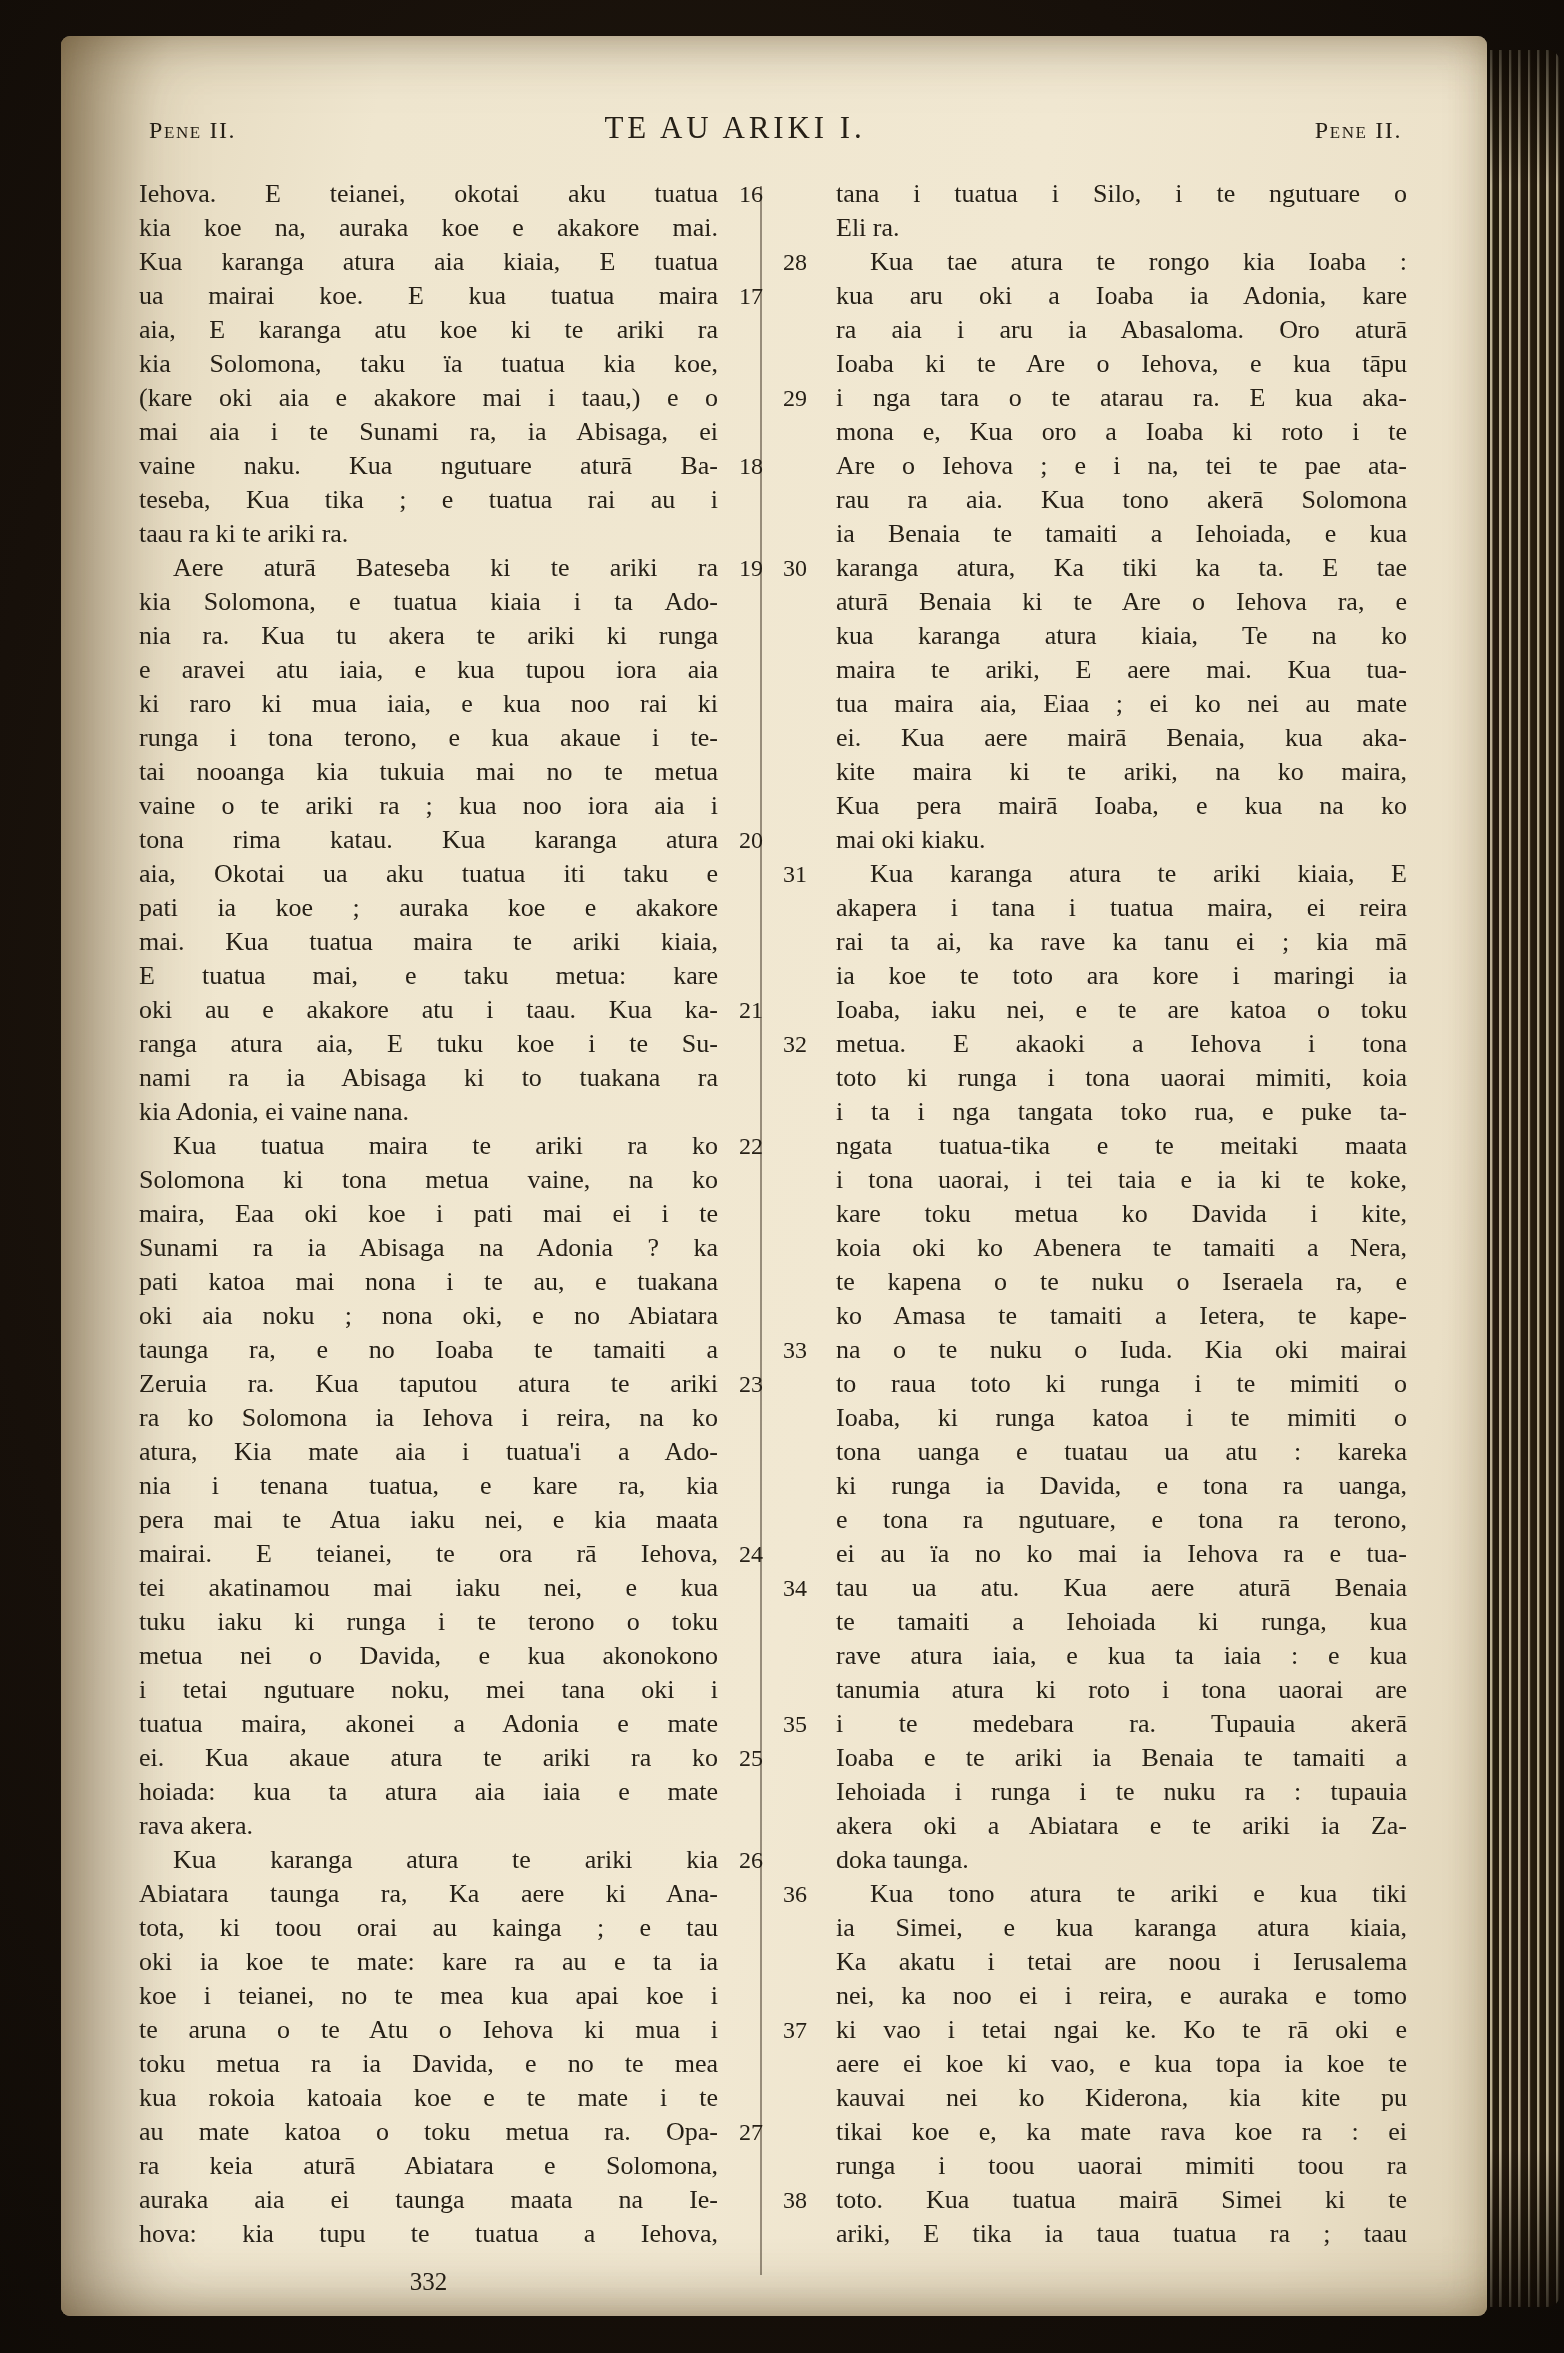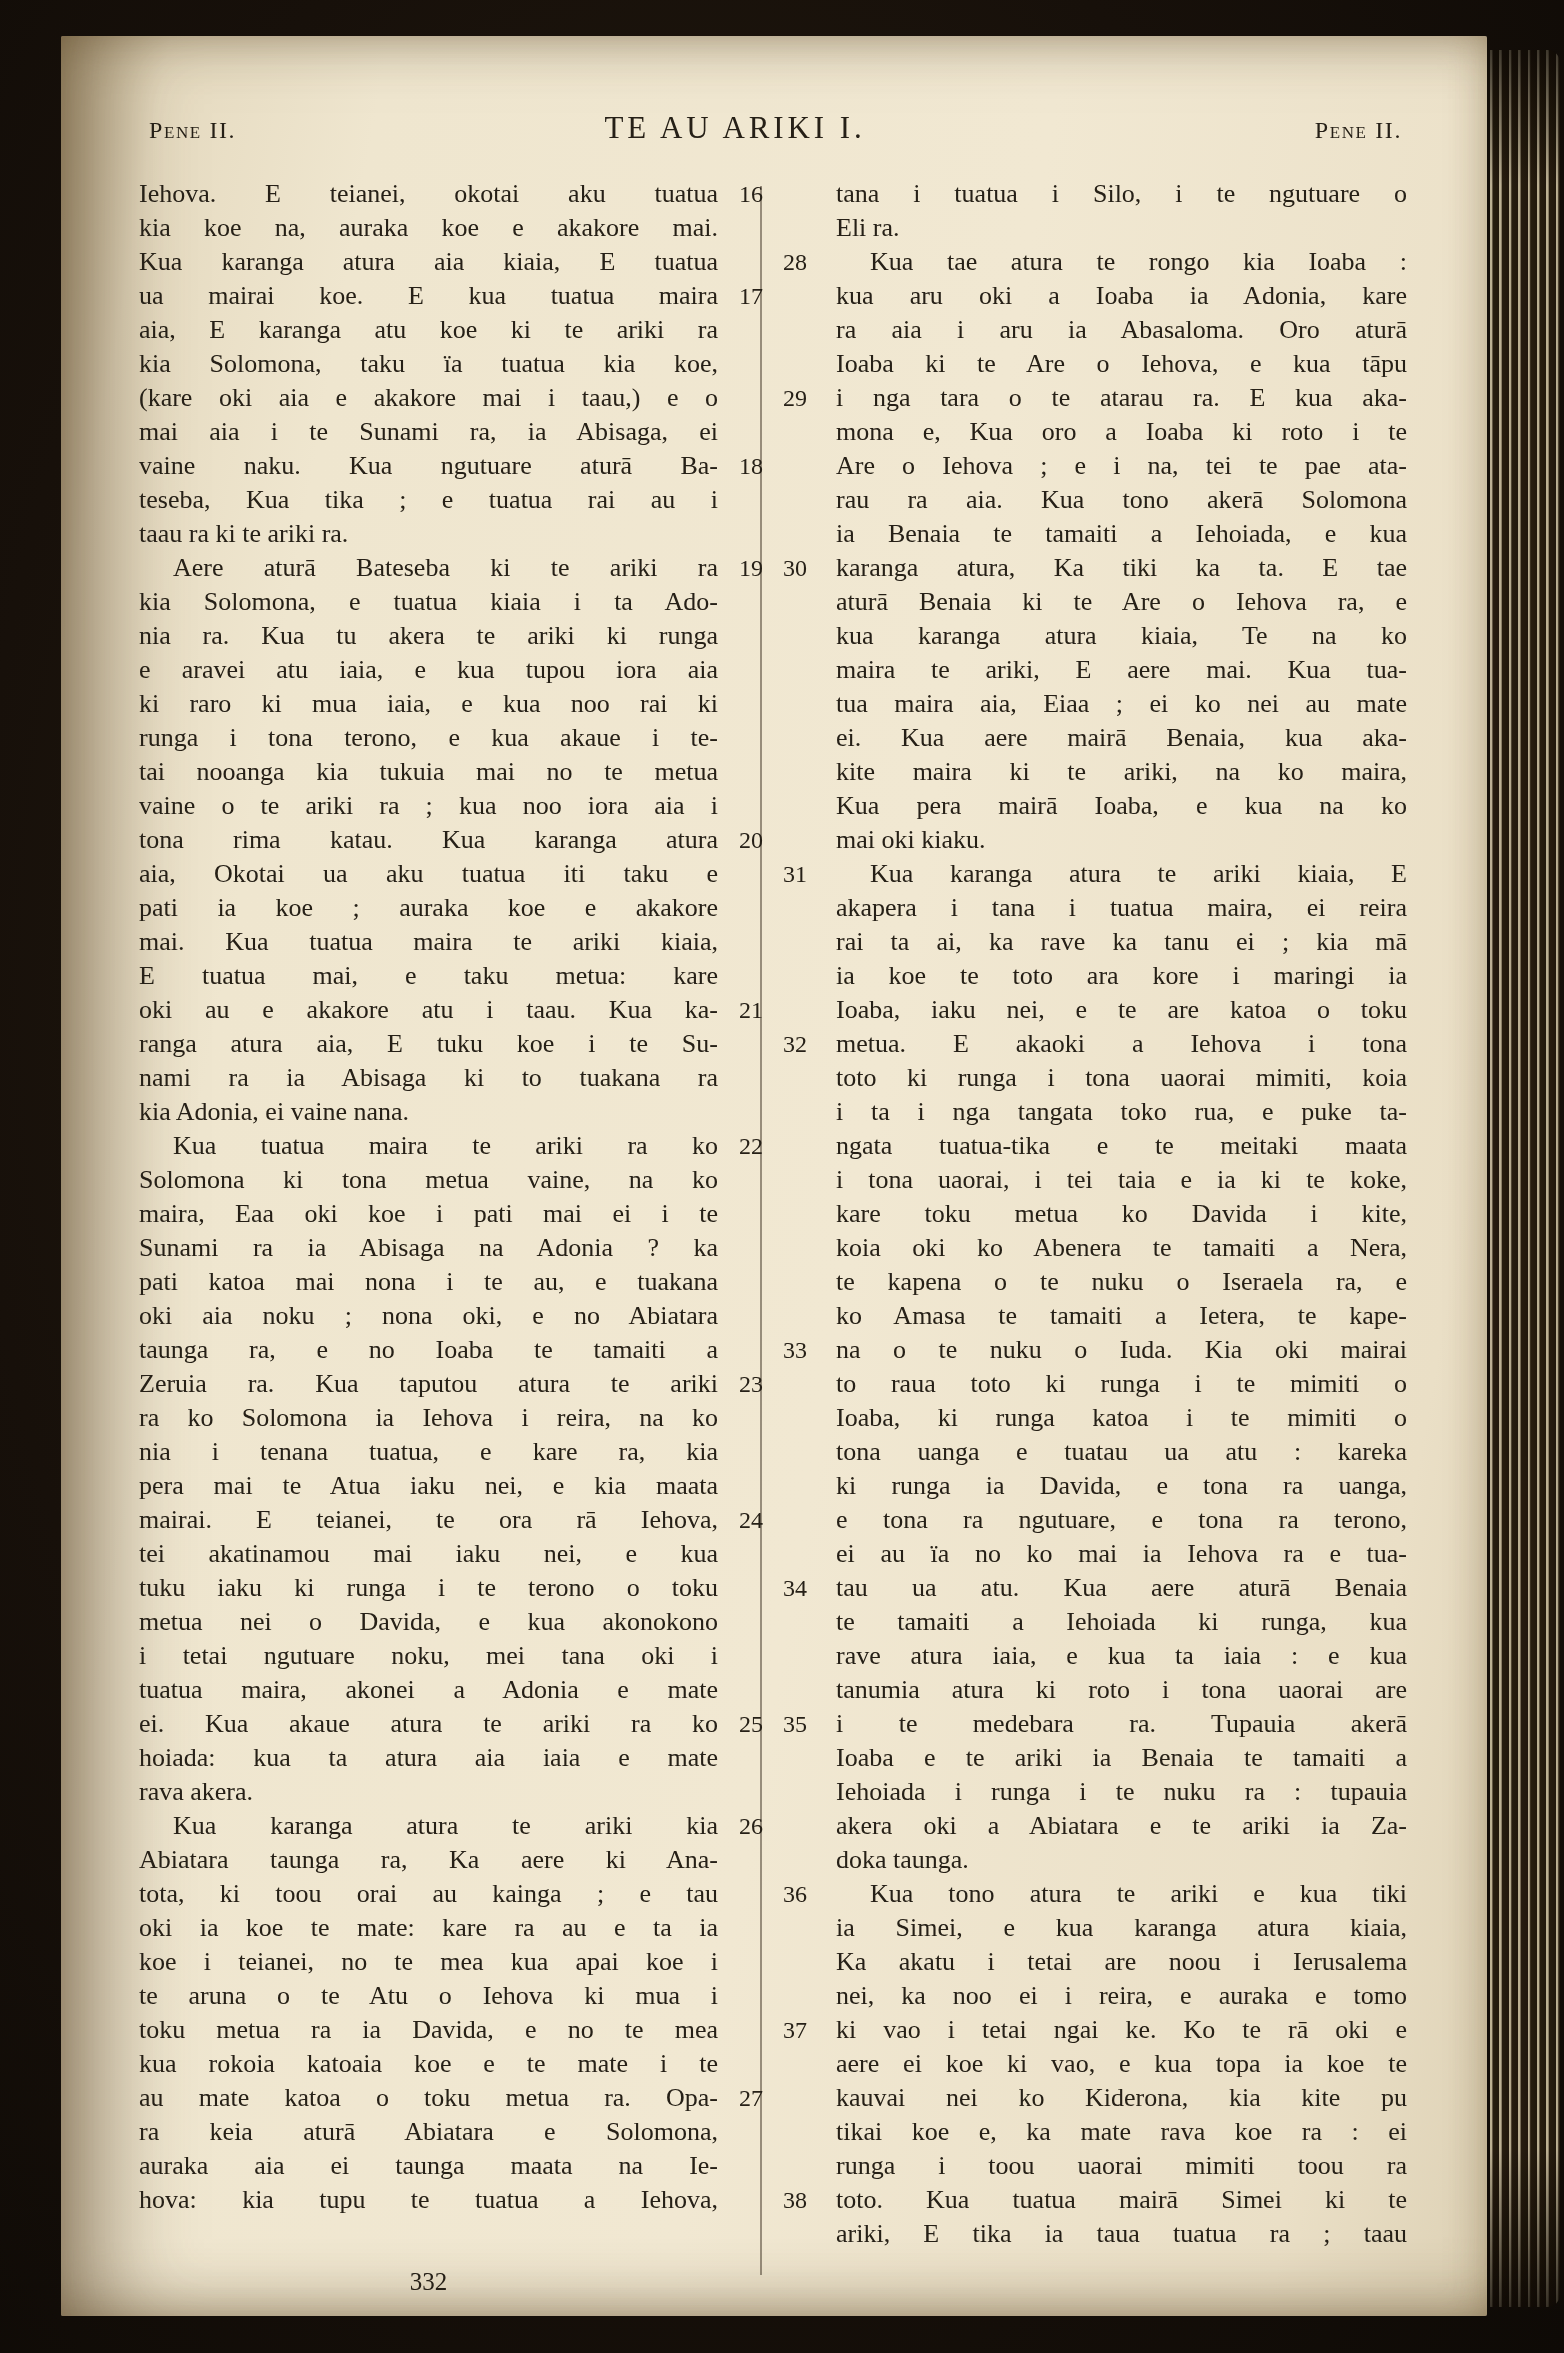--- a/index.html
+++ b/index.html
@@ -4,21 +4,21 @@
 <title>Scanned book page</title>
 <style>
   html, body { margin:0; padding:0; background:#0d0905; }
   .viewport {
     position:relative; width:1565px; height:2354px; overflow:hidden;
     background: radial-gradient(ellipse at 45% 42%, #261d10 0%, #17100a 60%, #0e0a06 100%);
     font-family: "Liberation Serif", "DejaVu Serif", serif;
   }
   .page {
     position:absolute; left:61px; top:36px; width:1426px; height:2280px;
-    border-radius:2px;
+    border-radius:9px;
     background: linear-gradient(100deg, #cbbd9d 0%, #e6dbc1 6%, #efe6cf 18%, #f1e8d2 55%, #eadfc6 88%, #ddd1b5 100%);
     box-shadow:
       inset 74px 0 94px -35px rgba(76,54,26,.55),
       inset -17px 0 47px -23.5px rgba(120,95,55,.35),
       inset 0 23.5px 55px -27px rgba(100,80,45,.40),
       inset 0 -35px 63px -31px rgba(100,80,45,.45);
     color:#262017;
   }
   .page-edges {
     position:absolute; left:1490px; top:50px; width:70px; height:2257px;
@@ -202,20 +202,24 @@
         <div class="line">
         <span class="verse">23</span>
         <span class="ltext">Zeruia ra. Kua taputou atura te ariki</span>
       </div>
         <div class="line">
         <span class="verse"></span>
         <span class="ltext">ra ko Solomona ia Iehova i reira, na ko</span>
       </div>
         <div class="line">
         <span class="verse"></span>
+        <span class="ltext">atura, Kia mate aia i tuatua'i a Ado-</span>
+      </div>
+        <div class="line">
+        <span class="verse"></span>
         <span class="ltext">nia i tenana tuatua, e kare ra, kia</span>
       </div>
         <div class="line">
         <span class="verse"></span>
         <span class="ltext">pera mai te Atua iaku nei, e kia maata</span>
       </div>
         <div class="line">
         <span class="verse">24</span>
         <span class="ltext">mairai. E teianei, te ora rā Iehova,</span>
       </div>

